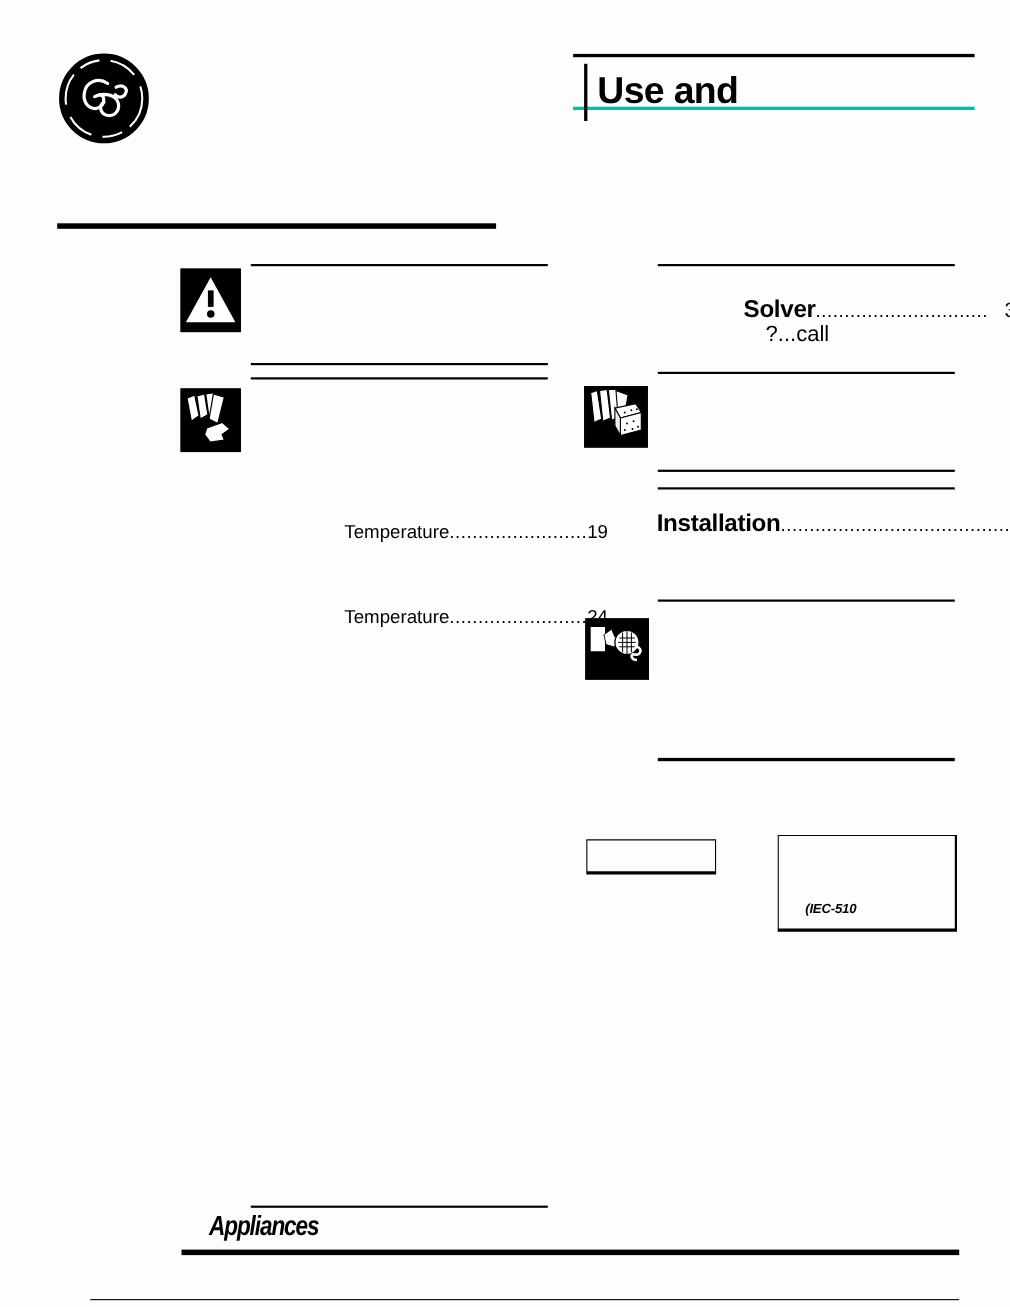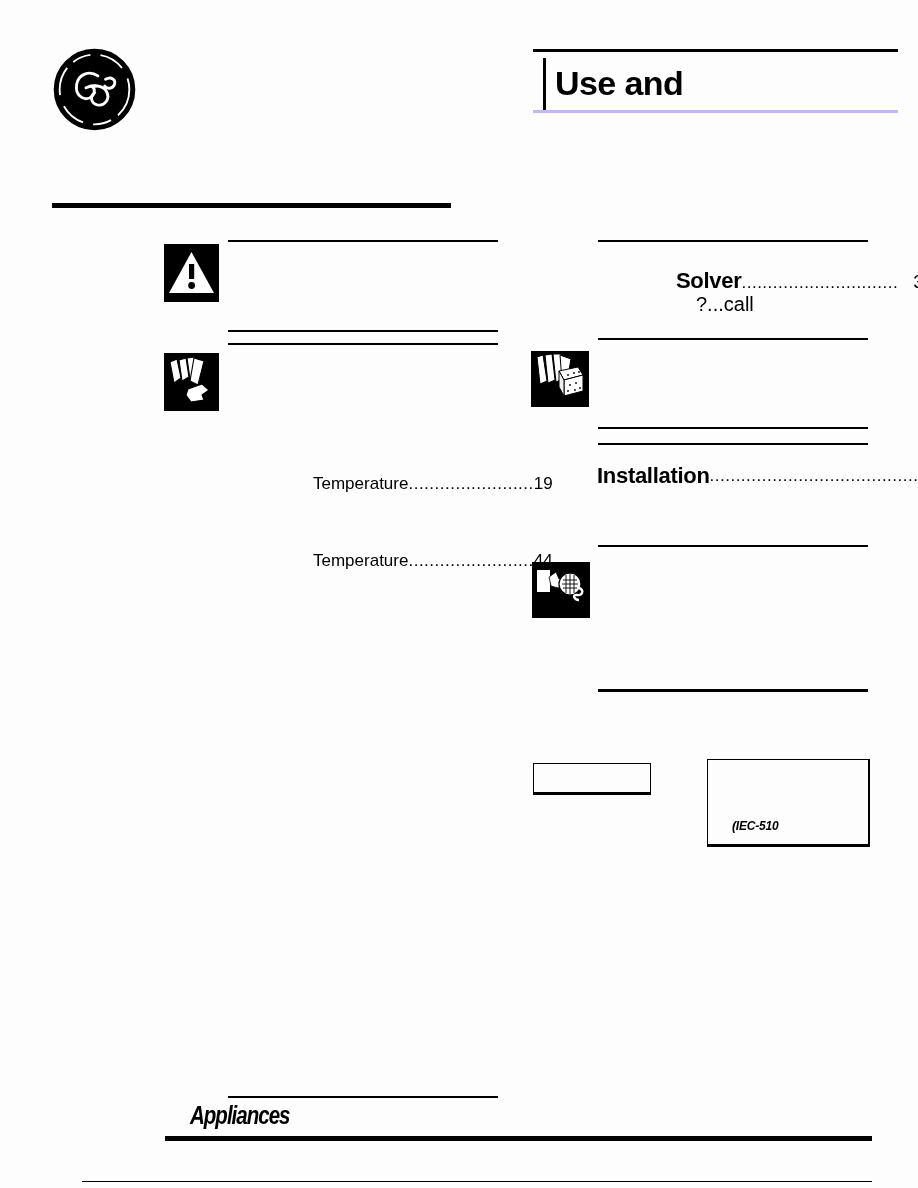--- a/index.html
+++ b/index.html
@@ -24,24 +24,24 @@
   .ge-logo {
     position: absolute;
     left: 52px; top: 47px;
     width: 85px; height: 85px;
   }
   .ge-logo svg { display: block; }
 
   
   .title-block {
     position: absolute;
-    left: 533px; top: 49px;
-    width: 365px; height: 64px;
+    left: 521px; top: 49px;
+    width: 365px; height: 51px;
     border-top: 3px solid #000;
-    border-bottom: 3px solid #c4b5fd;
+    border-bottom: 3px solid #14b8a6;
   }
   .title-bar {
     position: absolute;
     left: 10px; top: 6px;
     width: 3px; height: 52px;
     background: #000;
   }
   .title-text {
     position: absolute;
     left: 22px; top: 6px;
@@ -180,21 +180,21 @@
 
   <div class="toc-entry" style="left:313px; top:474px;">
     <span class="label">Temperature</span>
       <span class="leader">........................</span>
       <span class="pagenum">19</span>
   </div>
 
   <div class="toc-entry" style="left:313px; top:551px;">
     <span class="label">Temperature</span>
       <span class="leader">........................</span>
-      <span class="pagenum">44</span>
+      <span class="pagenum">24</span>
   </div>
 
   <div class="rule" style="left:598px; top:240px; width:270px; height:2px;"></div>
 
   <div class="toc-entry bold" style="left:676px; top:268px;">
     <span class="label">Solver</span>
       <span class="leader">..............................</span>
       <span class="pagenum">32</span>
   </div>
 
@@ -225,21 +225,21 @@
           <circle cx="49" cy="37" r="0.9"></circle>
         <circle cx="37" cy="40" r="0.9"></circle>
           <circle cx="44" cy="39" r="0.9"></circle>
       </g>
     </svg>
   </div>
 
   <div class="rule" style="left:598px; top:427px; width:270px; height:2px;"></div>
   <div class="rule" style="left:598px; top:443px; width:270px; height:2px;"></div>
 
-  <div class="toc-entry bold" style="left:597px; top:463px;align-items:center;">
+  <div class="toc-entry bold" style="left:597px; top:463px;">
     <span class="label">Installation</span>
       <span class="leader">........................................</span>
   </div>
 
   <div class="rule" style="left:598px; top:545px; width:270px; height:2px;"></div>
 
   <div class="icon-box" style="left:532px; top:562px; width:58px; height:56px;">
     <svg width="58" height="56" viewBox="0 0 58 56" aria-hidden="true">
       <rect width="58" height="56" fill="#000"></rect>
       <path d="M5 8 L18 8 L18 30 L5 30 Z" fill="#fff"></path>

